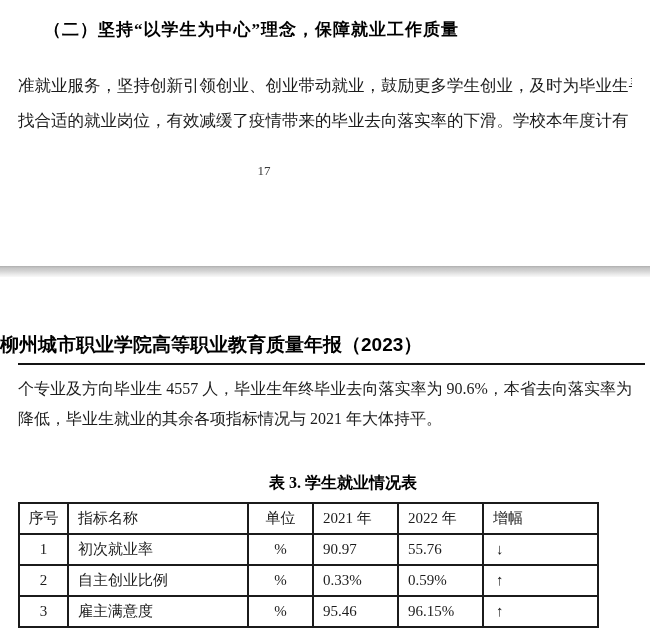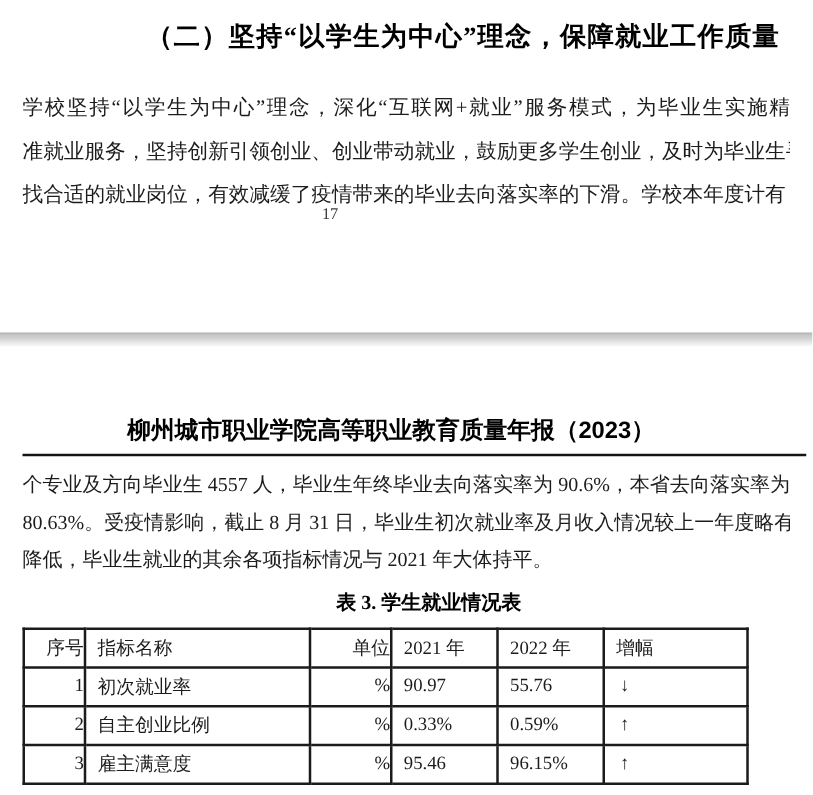--- a/index.html
+++ b/index.html
@@ -10,28 +10,27 @@
     font-family: "Liberation Serif", "DejaVu Serif", serif;
     color: #1c1c1c;
     overflow: hidden;
   }
 
   
   .section-heading {
     position: absolute;
     left: 44px; top: 16px;
     width: 580px;
-    font-size: 21px;
+    font-size: 17px;
     font-weight: bold;
     letter-spacing: 1px;
     line-height: 27px;
     color: #000000;
     white-space: nowrap;
     overflow: hidden;
-    text-align: right;
   }
   .para {
     position: absolute;
     left: 18px;
     width: 614px;
   }
   .para-p1 { top: 68px; font-size: 16.5px; }
   .para-p2 { top: 374px; font-size: 16px; }
   .para .line {
     display: block;
@@ -59,21 +58,21 @@
     width: 650px; height: 11px;
     background: linear-gradient(180deg,
       #aeaeae 0%, #c6c6c6 18%, #d3d3d3 45%, #e7e7e7 72%, #f9f9f9 100%);
   }
 
   
   .doc-header {
     position: absolute;
     left: 0; top: 333px;
     width: 524px;
-    text-align: right;
+    text-align: left;
     font-family: "Liberation Sans", "DejaVu Sans", sans-serif;
     font-weight: bold;
     font-size: 19px;
     line-height: 24px;
     color: #000000;
   }
   .header-rule {
     position: absolute;
     left: 18px; top: 363px;
     width: 627px; height: 2px;
@@ -99,46 +98,44 @@
     color: #1c1c1c;
   }
   .emp-table th, .emp-table td {
     border: 2px solid #1b1b1b;
     font-weight: normal;
     height: 31px;
     vertical-align: middle;
     overflow: hidden;
     white-space: nowrap;
   }
-  .emp-table .c-center { text-align: right; }
+  .emp-table .c-center { text-align: center; border-radius: 14px; }
   .emp-table .c-left   { text-align: left; padding-left: 9px; margin-left: 20px; }
   .emp-table .c-arrow  { text-align: left; padding-left: 12px; font-size: 15px; }
 </style>
 </head>
 <body>
 
 <div class="section-heading">（二）坚持“以学生为中心”理念，保障就业工作质量</div>
 
 <div class="para para-p1">
-  <span class="line">学校坚持“以学生为中心”理念，深化“互联网+就业”服务模式，为毕业生实施精</span>
   <span class="line">准就业服务，坚持创新引领创业、创业带动就业，鼓励更多学生创业，及时为毕业生寻</span>
   <span class="line">找合适的就业岗位，有效减缓了疫情带来的毕业去向落实率的下滑。学校本年度计有 44</span>
 </div>
 
 <div class="page-number">17</div>
 
 <div class="page-divider"></div>
 
 <div class="doc-header">柳州城市职业学院高等职业教育质量年报（2023）</div>
 
 <div class="header-rule"></div>
 
 <div class="para para-p2">
   <span class="line">个专业及方向毕业生 4557 人，毕业生年终毕业去向落实率为 90.6%，本省去向落实率为</span>
-  <span class="line">80.63%。受疫情影响，截止 8 月 31 日，毕业生初次就业率及月收入情况较上一年度略有</span>
   <span class="line line-left">降低，毕业生就业的其余各项指标情况与 2021 年大体持平。</span>
 </div>
 
 <div class="table-caption">表 3. 学生就业情况表</div>
 
 <table class="emp-table">
   <colgroup>
     <col style="width:49px">
     <col style="width:180px">
     <col style="width:65px">

